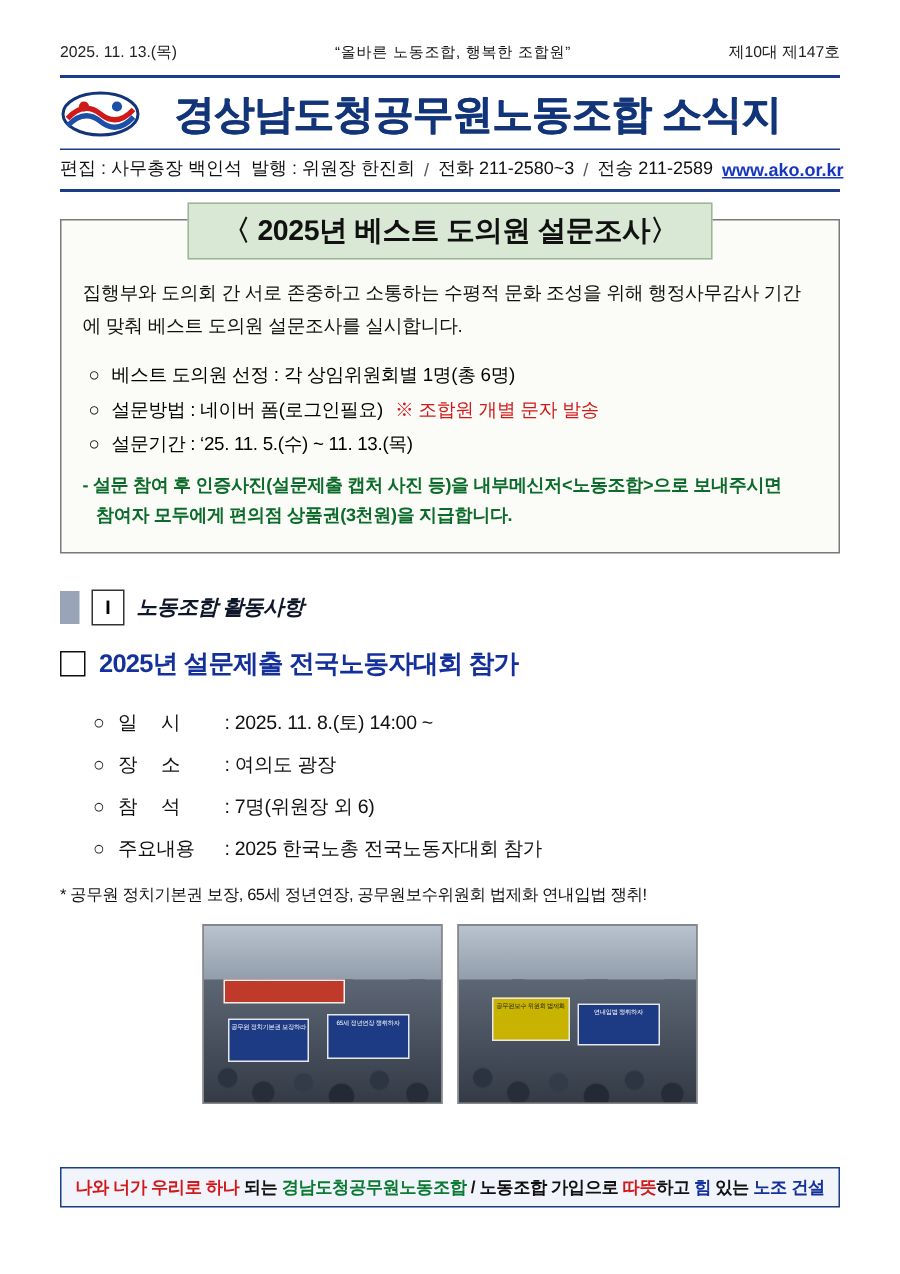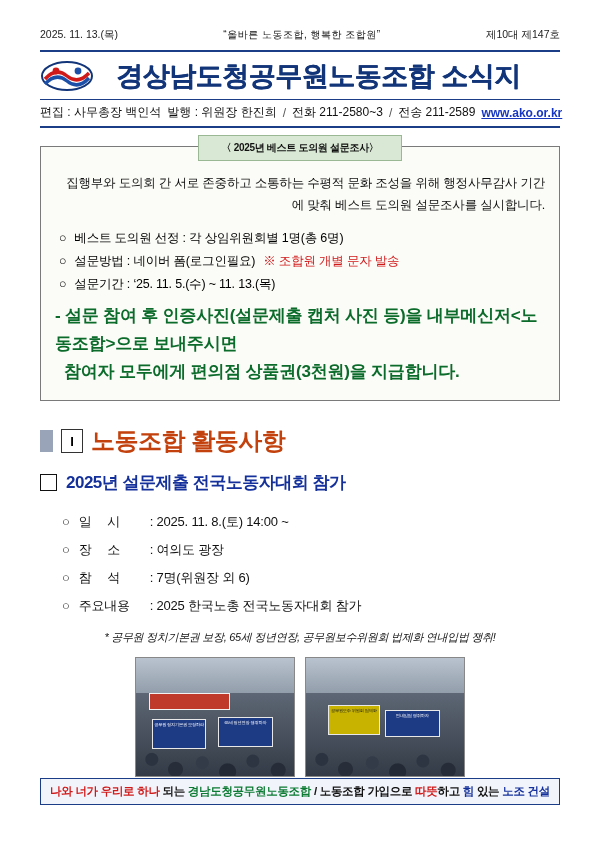--- a/index.html
+++ b/index.html
@@ -98,49 +98,48 @@
   .survey-title-wrap {
     display: flex;
     justify-content: center;
     margin-top: -22px;
     margin-bottom: 12px;
   }
   .survey-title {
     background: #d9e8d4;
     border: 1px solid #9ab894;
     font-weight: bold;
-    font-size: 10px;
+    font-size: 19px;
     padding: 5px 22px;
     letter-spacing: -0.3px;
     color: #111;
   }
   .survey-para {
     font-size: 12.5px;
     line-height: 1.75;
     letter-spacing: -0.2px;
     margin: 0 0 10px 0;
     color: #111;
-    text-align: right;
   }
   .survey-list {
     margin: 0 0 6px 4px;
     padding: 0;
     list-style: none;
   }
   .survey-list li {
     font-size: 12.5px;
     line-height: 1.85;
     letter-spacing: -0.2px;
     display: flex;
     gap: 8px;
   }
   .survey-list li .bullet { flex: 0 0 auto; }
   .red { color: #d01a1a; }
   .survey-note {
-    font-size: 17px;
+    font-size: 12px;
     line-height: 1.65;
     letter-spacing: -0.2px;
     color: #0b6b2a;
     font-weight: bold;
     margin-top: 4px;
   }
   .survey-note .nd { color: #0b6b2a; }
 
   
   .section-head {
@@ -161,24 +160,25 @@
     border: 1px solid #333;
     background: #fff;
     font-weight: bold;
     font-size: 13px;
     display: flex;
     align-items: center;
     justify-content: center;
     flex: 0 0 auto;
   }
   .sec-title {
-    font-size: 24px;
+    font-size: 14px;
     font-weight: bold;
     letter-spacing: -0.5px;
-    color: #c2410c;
+    color: #0f172a;
+    font-style: italic;
   }
 
   .sub-head {
     display: flex;
     align-items: center;
     gap: 9px;
     margin-top: 14px;
   }
   .sub-box {
     width: 15px;
@@ -210,24 +210,23 @@
   .detail-list li .lbl {
     display: inline-block;
     min-width: 62px;
     letter-spacing: 6px;
   }
   .detail-list li .lbl.wide { letter-spacing: -0.2px; }
 
   .star-note {
     margin-top: 10px;
     font-size: 11px;
-    text-align: center;
+    text-align: left;
     letter-spacing: -0.3px;
     color: #111;
-    font-style: italic;
   }
 
   
   .photos {
     margin-top: 12px;
     display: flex;
     gap: 10px;
     justify-content: center;
   }
   .photo {

